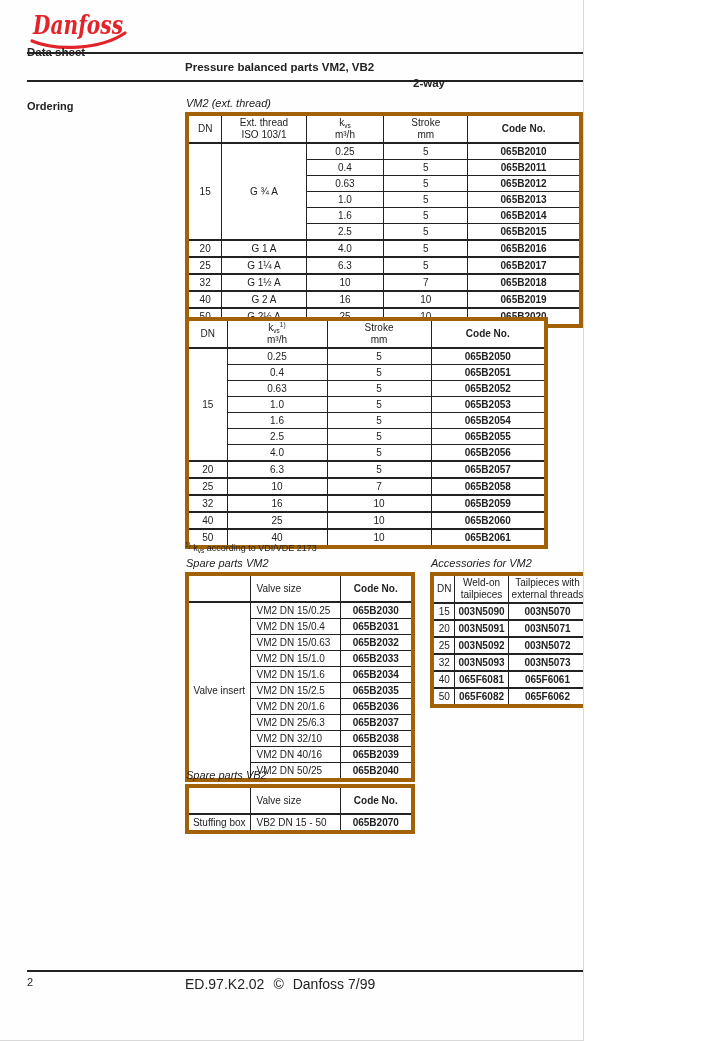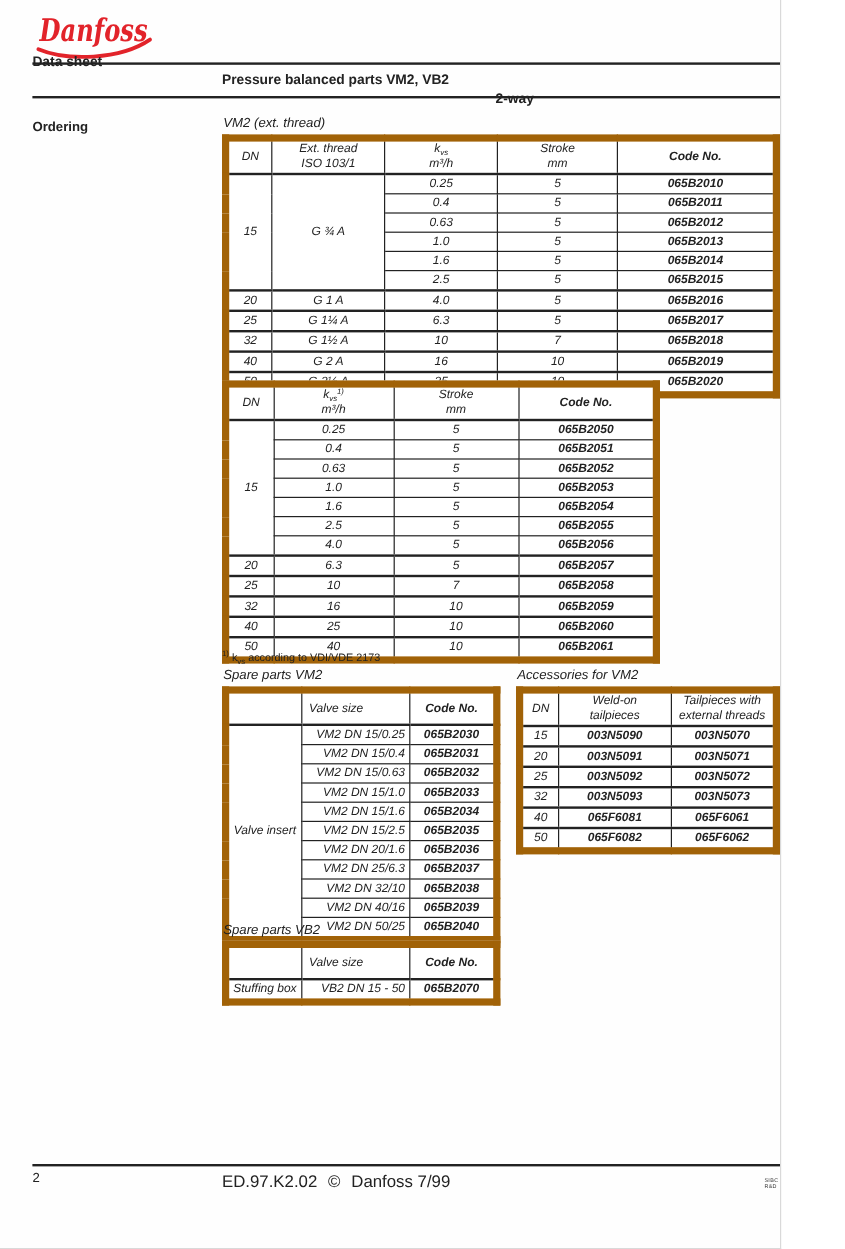--- a/index.html
+++ b/index.html
@@ -1,42 +1,42 @@
 <!DOCTYPE html>
 <html><head>
 <meta charset="utf-8">
 <style>
   html,body{margin:0;padding:0;background:#fff;}
   #page{
-    position:relative;width:651px;height:1041px;background:#fefefe;
+    position:relative;width:584px;height:1041px;background:#fefefe;
     font-family:"Liberation Sans",sans-serif;color:#222;overflow:hidden;
     border-right:1px solid #d9d9d9;border-bottom:1px solid #d9d9d9;box-sizing:border-box;
   }
   .abs{position:absolute;}
   .rule{position:absolute;left:27px;width:650px;height:2px;background:#222;}
   .b{font-weight:bold;}
   .cap{font-style:italic;font-size:11px;color:#222;margin:0 0 3px 1px;white-space:nowrap;}
   
   table.t{border-collapse:collapse;table-layout:fixed;background:#fff;}
-  table.t{border:6px solid #a16207;font-style:italic;}
+  table.t{border:4px solid #a16207;}
   table.t th,table.t td{
     border:1px solid #222;font-size:10px;line-height:12px;color:#222;
     text-align:center;vertical-align:middle;padding:1px 3px;overflow:hidden;white-space:nowrap;
   }
   table.t th{font-weight:normal;border-bottom:2px solid #222;height:23px;}
   table.t td{height:13px;}
   table.t tr.grp td{border-top:2px solid #222;}
   sub.sb{font-size:6.5px;vertical-align:-2px;line-height:0;}
   sup.sp{font-size:6.5px;vertical-align:4px;line-height:0;}
   
   .t-vm2 td:last-child,.t-vb2 td:last-child,.t-spare td:last-child,
   .t-acc td:not(:first-child){font-weight:bold;}
   .t-vm2 th:last-child,.t-vb2 th:last-child,.t-spare th:last-child{font-weight:bold;}
   
-  .t-spare td:nth-last-child(2){text-align:right;padding-left:6px;}
+  .t-spare td:nth-last-child(2){text-align:left;padding-left:6px;}
   .t-spare th{height:17px;}
   .t-acc th{height:17px;line-height:11px;}
   .t-sparevb2 th{height:12px;}
   #header-doctype{left:27px;top:46px;font-size:11.5px;}
   #header-title{left:185px;top:61px;font-size:11.5px;}
   #header-sub{left:413px;top:77px;font-size:11.5px;}
   #ordering{left:27px;top:100px;font-size:11px;}
   #footnote{left:185px;top:543px;font-size:9px;}
   #footer-page{left:27px;top:976px;font-size:11px;}
   #footer-center{left:185px;top:976px;font-size:14px;}

